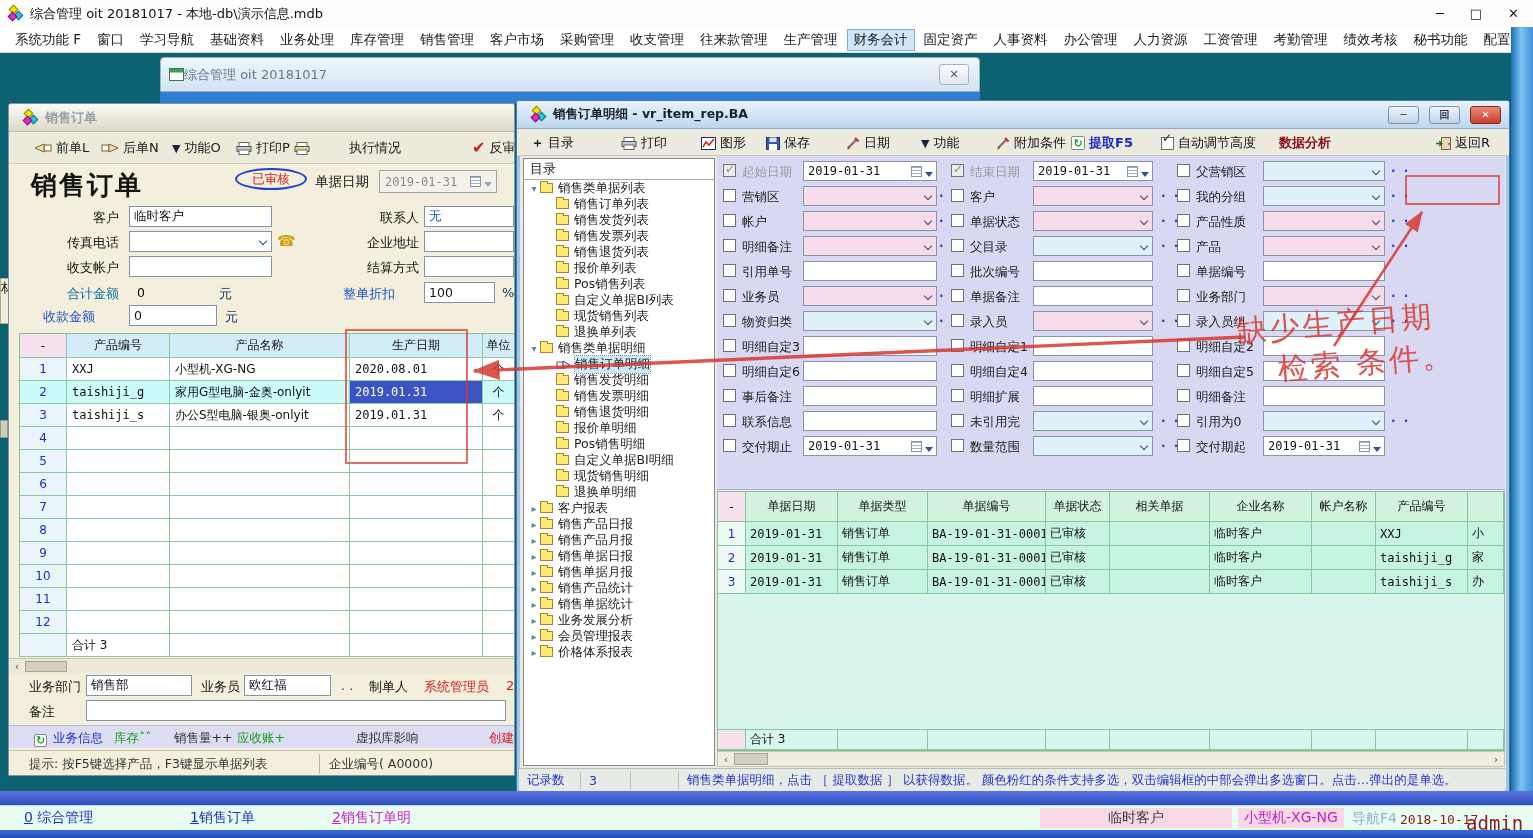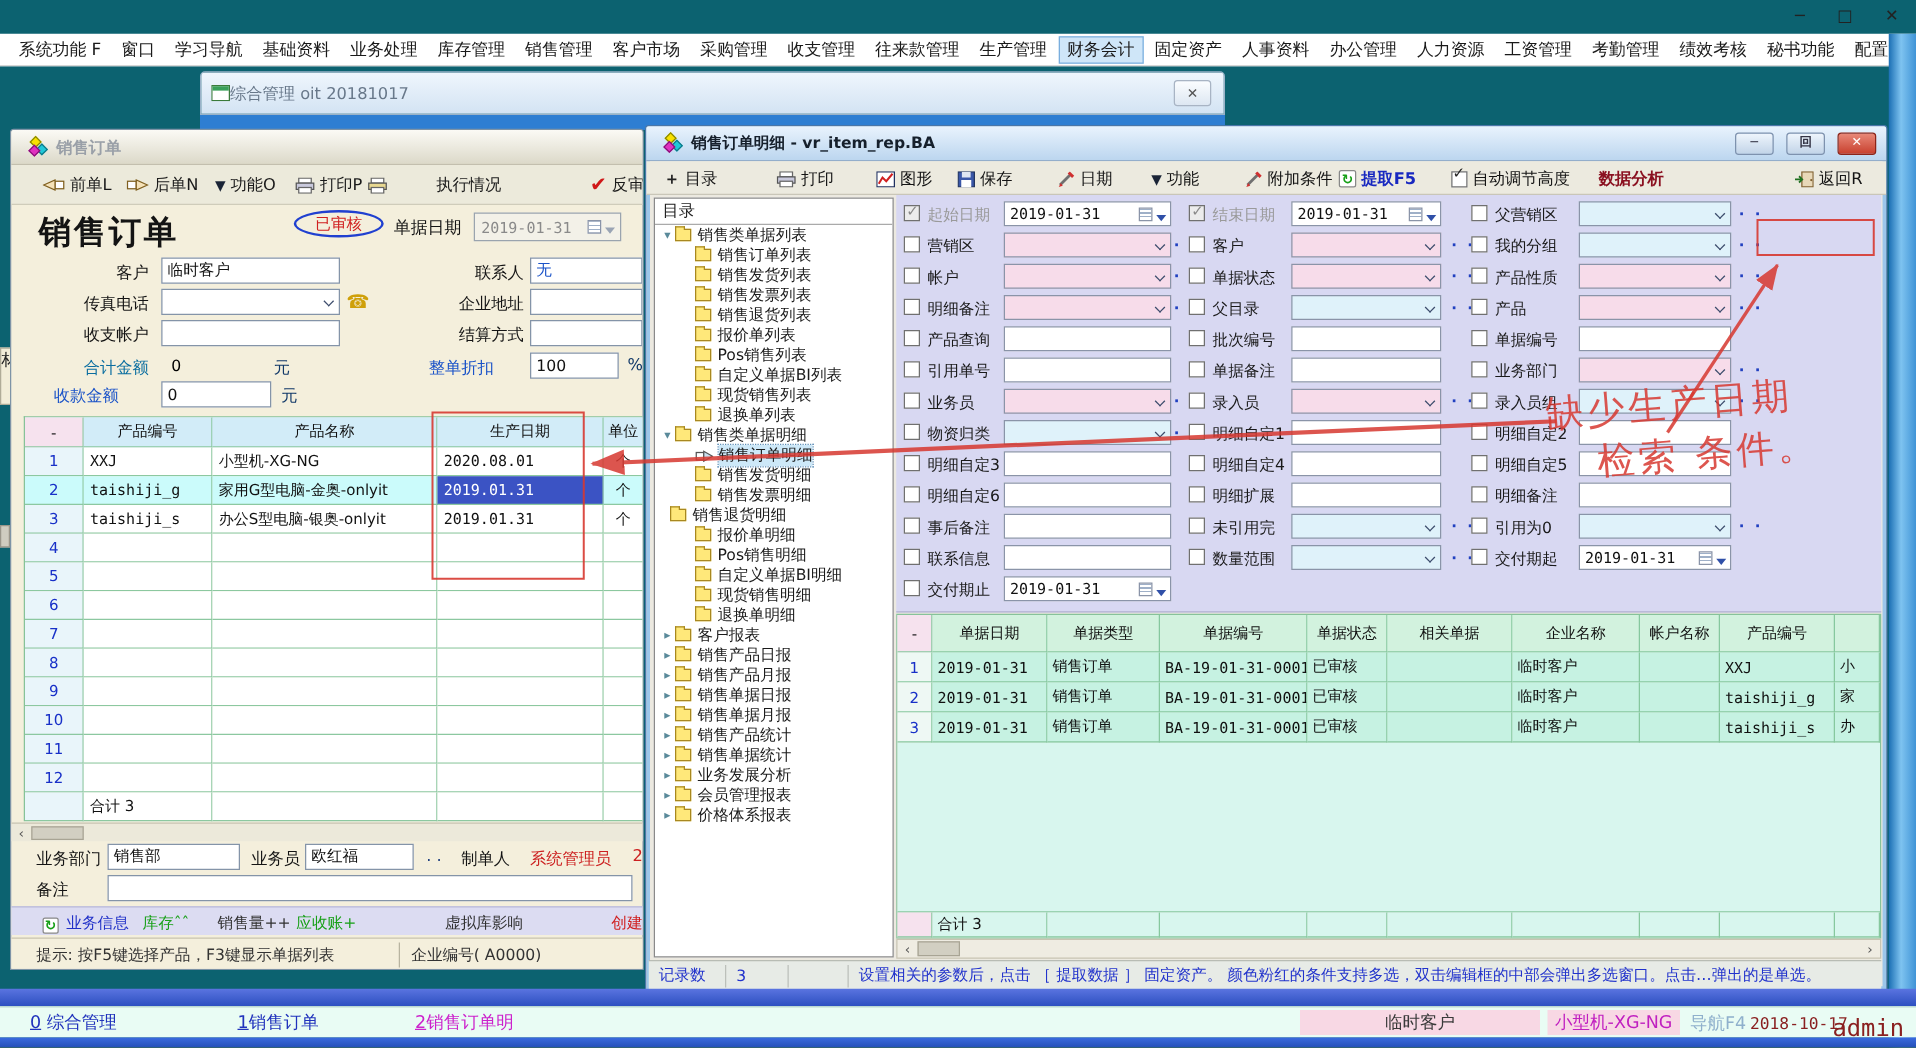--- a/index.html
+++ b/index.html
@@ -146,20 +146,28 @@
   
   .overlay{position:absolute;left:0;top:0;pointer-events:none;z-index:50;}
   .anno{position:absolute;left:1238px;top:303px;z-index:51;color:rgba(215,56,48,0.85);font-size:30px;letter-spacing:3px;transform:rotate(-4.5deg);pointer-events:none;white-space:nowrap;}
   .anno .l2{margin-left:38px;margin-top:0px;}
 </style>
 </head>
 <body>
 
 <div class="stage">
 
+  <div class="mtitle">
+    <span class="appico">
+        <i class="d1"></i>
+        <i class="d2"></i>
+        <i class="d3"></i>
+      </span>
+    <span class="ttl">综合管理 oit 20181017 - 本地-db\演示信息.mdb</span>
+  </div>
   <div class="mctrls">
     <span>─</span>
     <span>□</span>
     <span>✕</span>
   </div>
 
   <div class="mmenu">
       <span class="menu-item">系统功能 F</span>
       <span class="menu-item">窗口</span>
       <span class="menu-item">学习导航</span>
@@ -579,21 +587,21 @@
           <div class="tree-item" style="padding-left: 20px;">
             <span class="tw-arrow"></span>
             <span class="folder"></span>
             <span class="lbl">销售发货明细</span>
           </div>
           <div class="tree-item" style="padding-left: 20px;">
             <span class="tw-arrow"></span>
             <span class="folder"></span>
             <span class="lbl">销售发票明细</span>
           </div>
-          <div class="tree-item" style="">
+          <div class="tree-item" style="padding-left: 20px;">
             <span class="tw-arrow"></span>
             <span class="folder"></span>
             <span class="lbl">销售退货明细</span>
           </div>
           <div class="tree-item" style="padding-left: 20px;">
             <span class="tw-arrow"></span>
             <span class="folder"></span>
             <span class="lbl">报价单明细</span>
           </div>
           <div class="tree-item" style="padding-left: 20px;">
@@ -695,25 +703,20 @@
             </span>
             <span class="f-dots" style="left: 216px;">· ·</span>
           </div>
           <div class="f-row">
             <span class="cbx"></span>
             <span class="f-lab">明细备注</span>
             <span class="f-in pink" style="left: 80px; width: 134px;">
               <span class="chev"></span>
             </span>
             <span class="f-dots" style="left: 216px;">· ·</span>
-          </div>
-          <div class="f-row">
-            <span class="cbx"></span>
-            <span class="f-lab">产品查询</span>
-            <span class="f-in" style="left: 80px; width: 134px;"></span>
           </div>
           <div class="f-row">
             <span class="cbx"></span>
             <span class="f-lab">引用单号</span>
             <span class="f-in" style="left: 80px; width: 134px;"></span>
           </div>
           <div class="f-row">
             <span class="cbx"></span>
             <span class="f-lab">业务员</span>
             <span class="f-in pink" style="left: 80px; width: 134px;">
@@ -994,21 +997,21 @@
       </div>
     <div class="dscroll">
       <span class="arr">‹</span>
         <span class="thumb"></span>
       <span class="arr right">›</span>
     </div>
     <div class="dstatus">
       <span class="cell" style="width:62px">记录数</span>
       <span class="cell" style="width:50px">3</span>
       <span class="cell" style="width:48px"></span>
-      <span class="cell hint">设置相关的参数后，点击 ［ 提取数据 ］ 固定资产。 颜色粉红的条件支持多选，双击编辑框的中部会弹出多选窗口。点击…弹出的是单选。</span>
+      <span class="cell hint">销售类单据明细，点击 ［ 提取数据 ］ 以获得数据。 颜色粉红的条件支持多选，双击编辑框的中部会弹出多选窗口。点击…弹出的是单选。</span>
     </div>
   </div>
 
   <svg class="overlay" width="1533" height="838">
     <defs>
       <marker id="ah" markerWidth="9" markerHeight="8" refX="7.5" refY="3" orient="auto" markerUnits="strokeWidth">
         <path d="M0,0 L8,3 L0,6 z" fill="#d73830"></path>
       </marker>
     </defs>
     <rect x="346" y="330" width="121" height="133" fill="none" stroke="#d73830" stroke-width="1.6" opacity="0.9"></rect>

